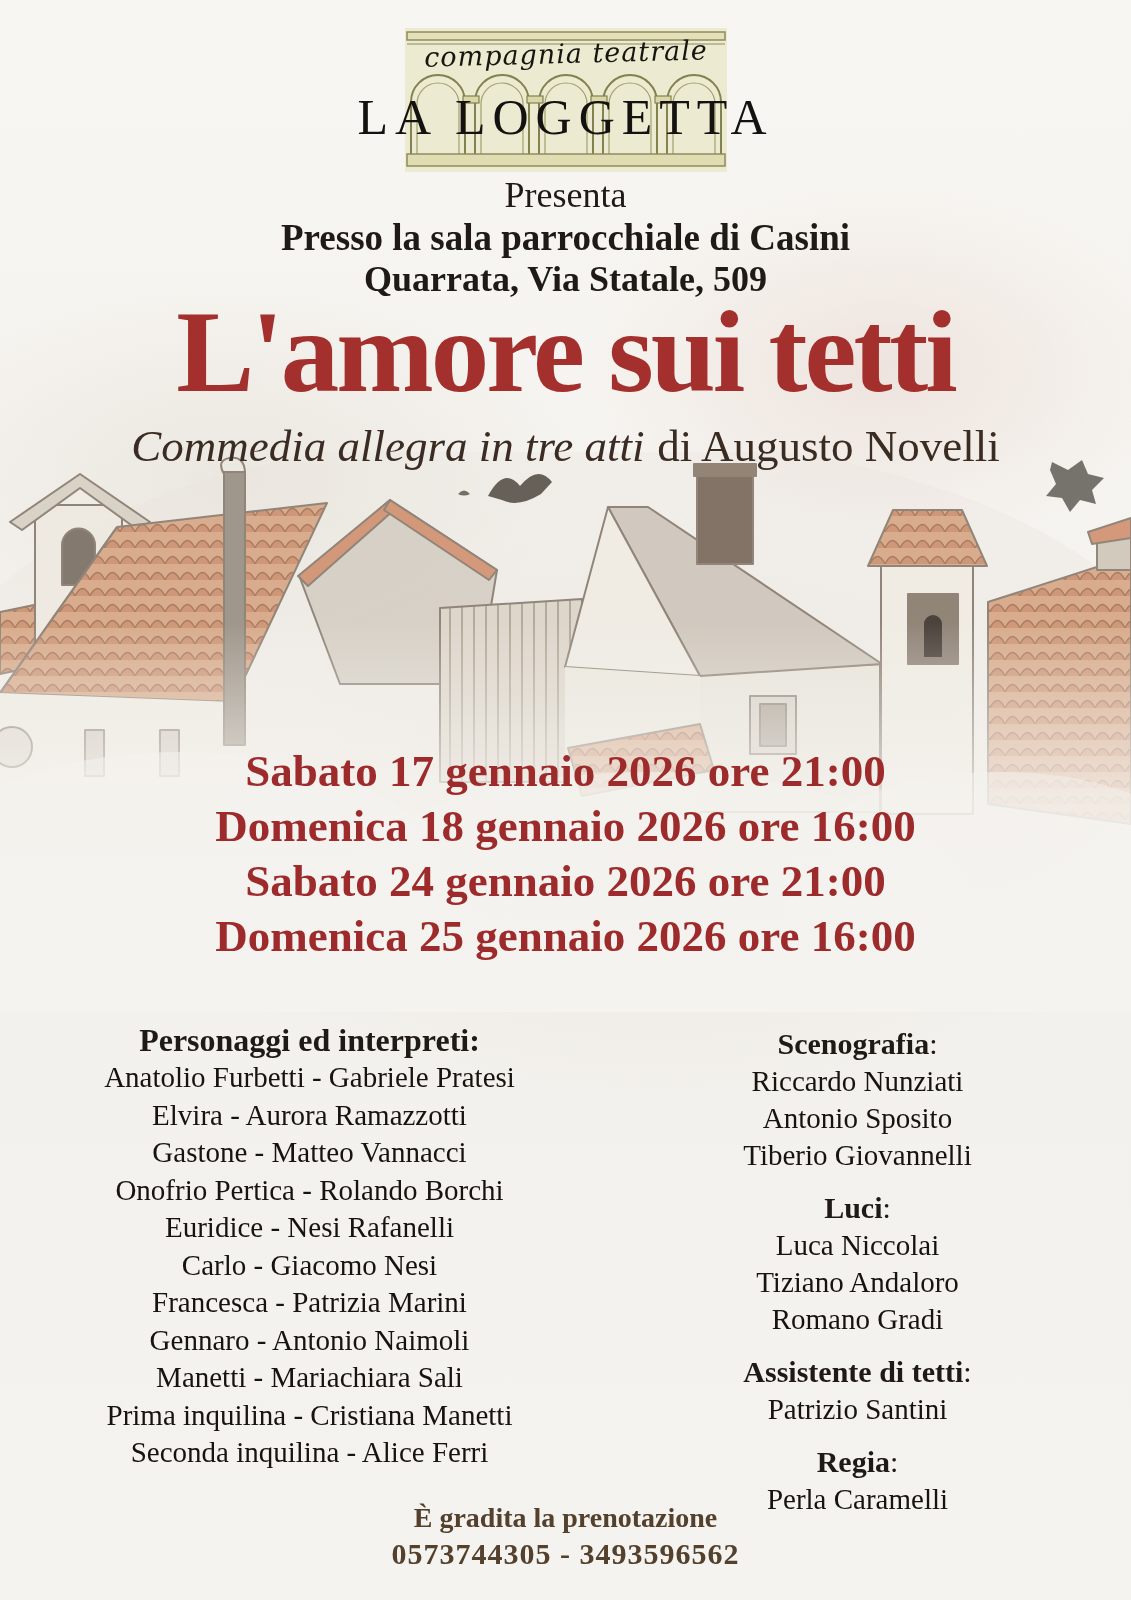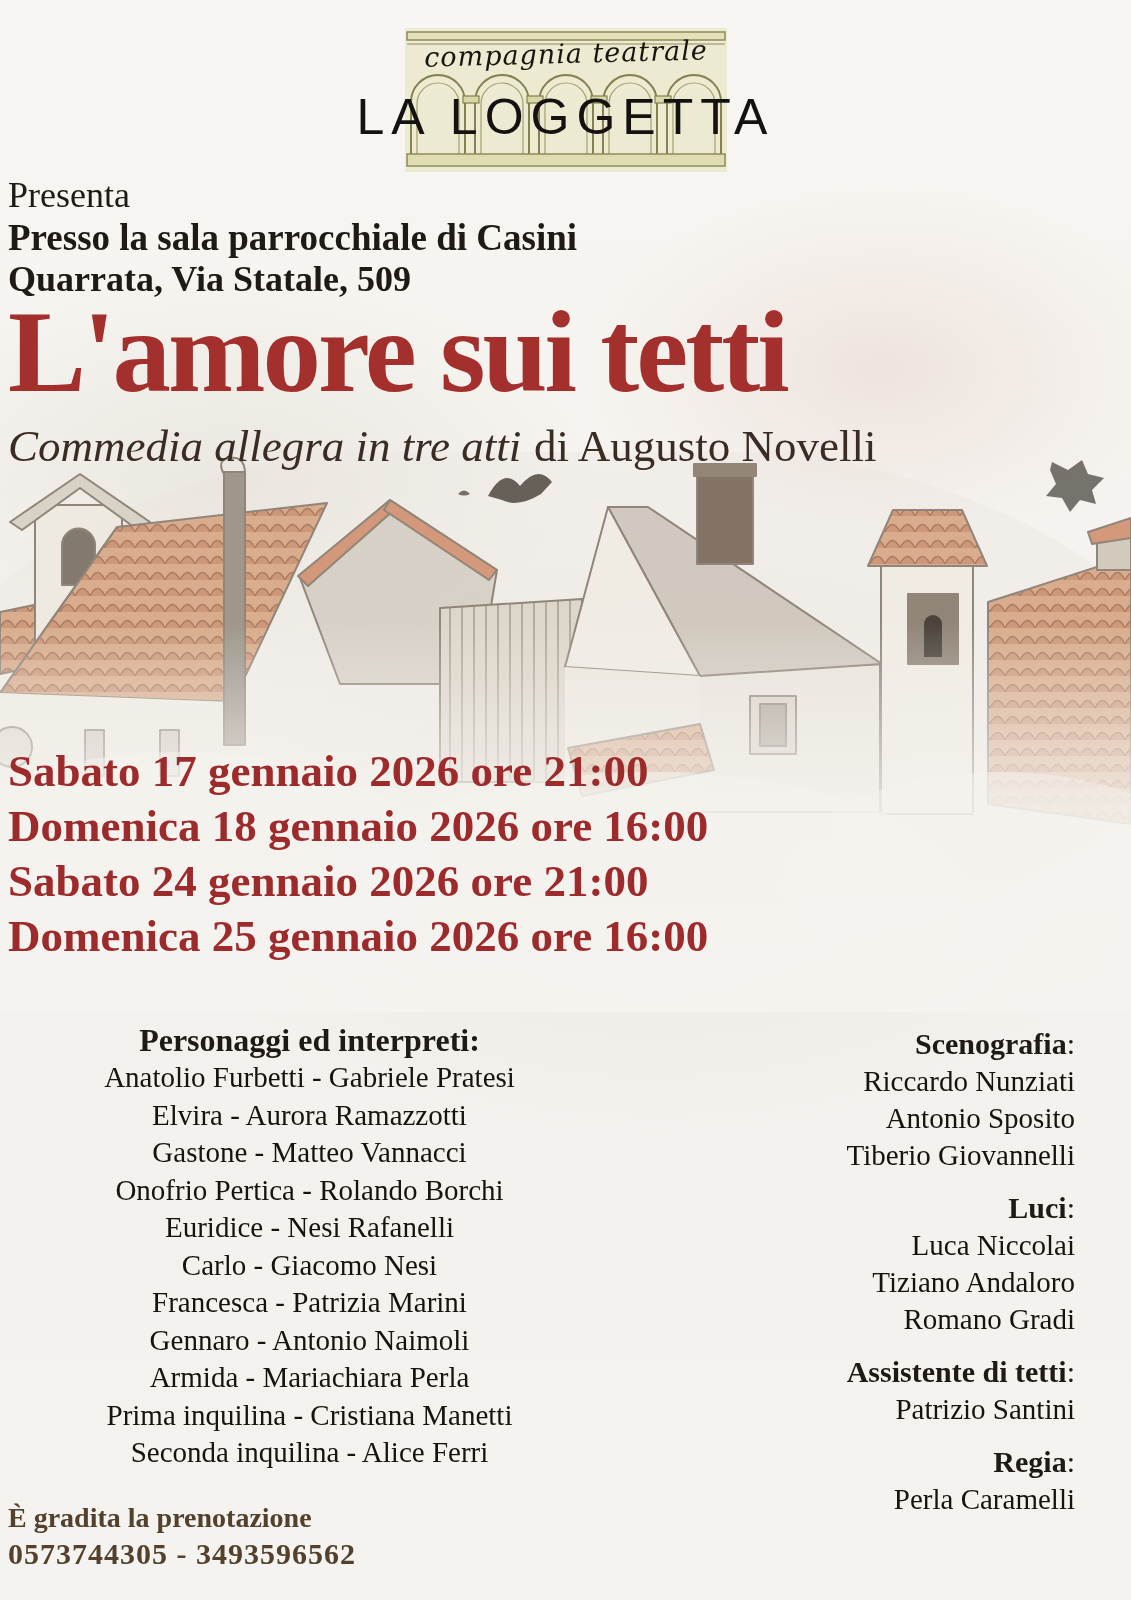--- a/index.html
+++ b/index.html
@@ -9,38 +9,38 @@
     margin:0 auto;
     overflow:hidden;
     font-family:"Liberation Serif", serif;
     color:#1f1a16;
     background:
       radial-gradient(420px 260px at 78% 23%, rgba(226,203,195,.40), transparent 70%),
       radial-gradient(520px 300px at 20% 30%, rgba(222,216,206,.45), transparent 70%),
       radial-gradient(700px 420px at 58% 52%, rgba(226,220,211,.40), transparent 72%),
       linear-gradient(#f8f6f2, #f3f1ed 60%, #f5f3ef);
   }
-  .layer{position:absolute;left:8px;right:0;text-align:left;z-index:3;}
+  .layer{position:absolute;left:0;right:0;text-align:center;z-index:3;}
 
   
   .logo-box{
     position:absolute;left:50%;top:28px;transform:translateX(-50%);
     width:322px;height:144px;z-index:3;
   }
   .logo-box svg{display:block;}
   .logo-tagline{
     position:absolute;top:10px;left:0;width:100%;text-align:center;
     font-style:italic;font-size:27px;letter-spacing:1px;color:#17150f;
     transform:rotate(-1.5deg);
     font-family:"DejaVu Serif", serif;
   }
   .logo-name{
     position:absolute;top:62px;left:50%;width:480px;margin-left:-240px;
     text-align:center;font-size:50px;line-height:1.1;letter-spacing:7px;
-    color:#141210;font-family:Liberation Sans, sans-serif;white-space:nowrap;
+    color:#141210;font-family:Liberation Serif, serif;white-space:nowrap;
   }
 
   
   .presents{top:174px;font-size:36px;}
   .venue1{top:216px;font-size:37px;font-weight:bold;}
   .venue2{top:258px;font-size:36px;font-weight:bold;}
 
   
   .title{
     top:288px;font-size:117px;font-weight:bold;letter-spacing:-3px;
@@ -55,21 +55,21 @@
 
   
   .dates{top:744px;font-size:45px;font-weight:bold;color:var(--dates-red,#9d2b2c);line-height:55px;z-index:4;}
 
   
   .cast-col{position:absolute;left:52px;top:1022px;width:515px;text-align:center;z-index:3;}
   .cast-header{font-size:32px;font-weight:bold;}
   .cast-item{font-size:29px;line-height:37.5px;color:#17130f;}
 
   .crew-col{position:absolute;left:640px;top:1024px;width:435px;text-align:center;z-index:3;}
-  .crew-section{margin-bottom:14px;text-align:right;}
+  .crew-section{margin-bottom:14px;}
   .crew-head{font-size:30px;line-height:39px;}
   .crew-head .lbl{font-weight:bold;}
   .crew-name{font-size:29px;line-height:37px;color:#17130f;}
 
   
   .footer1{top:1502px;font-size:28px;font-weight:bold;color:var(--footer-brown,#54412d);}
   .footer2{top:1537px;font-size:30px;font-weight:bold;color:var(--footer-brown,#54412d);letter-spacing:1px;}
 </style>
 </head>
 <body>
@@ -211,21 +211,21 @@
   <div class="cast-col">
     <div class="cast-header">Personaggi ed interpreti:</div>
     <div class="cast-item">Anatolio Furbetti - Gabriele Pratesi</div>
     <div class="cast-item">Elvira - Aurora Ramazzotti</div>
     <div class="cast-item">Gastone - Matteo Vannacci</div>
     <div class="cast-item">Onofrio Pertica - Rolando Borchi</div>
     <div class="cast-item">Euridice - Nesi Rafanelli</div>
     <div class="cast-item">Carlo - Giacomo Nesi</div>
     <div class="cast-item">Francesca - Patrizia Marini</div>
     <div class="cast-item">Gennaro - Antonio Naimoli</div>
-    <div class="cast-item">Armida - Mariachiara Perla</div>
+    <div class="cast-item">Manetti - Mariachiara Sali</div>
     <div class="cast-item">Prima inquilina - Cristiana Manetti</div>
     <div class="cast-item">Seconda inquilina - Alice Ferri</div>
   </div>
 
   <div class="crew-col">
     <div class="crew-section">
       <div class="crew-head"><span class="lbl">Scenografia</span><span>:</span></div>
       <div class="crew-name">Riccardo Nunziati</div>
       <div class="crew-name">Antonio Sposito</div>
       <div class="crew-name">Tiberio Giovannelli</div>

